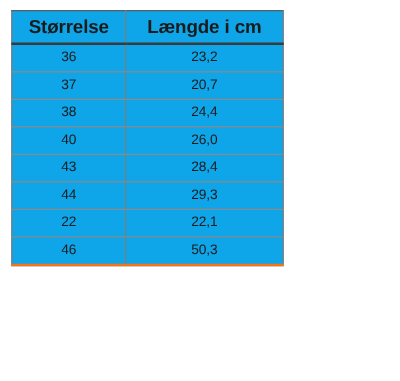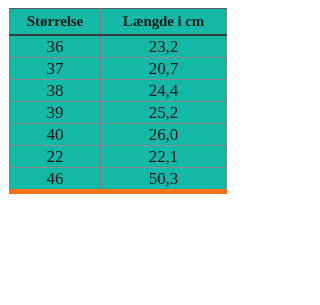--- a/index.html
+++ b/index.html
@@ -18,22 +18,21 @@
     position: absolute;
     left: 9px;
     top: 8px;
     width: 217px;
   }
 
   table.size-table {
     border-collapse: collapse;
     table-layout: fixed;
     width: 217px;
-    background: #14b8a6;
-    font-family: Liberation Serif, serif;
+    background: #0ea5e9;
   }
 
   table.size-table col.col-size   { width: 91px; }
   table.size-table col.col-length { width: 126px; }
 
   table.size-table th,
   table.size-table td {
     text-align: center;
     vertical-align: middle;
     color: #1b1b1b;
@@ -51,27 +50,27 @@
     font-size: 15px;
     letter-spacing: -0.1px;
     border-top: 1px solid #5d5d5d;
     border-bottom: 2px solid #3a3a3a;
   }
 
   table.size-table tbody td {
     height: 21px;
     line-height: 21px;
     font-weight: normal;
-    font-size: 17px;
+    font-size: 11px;
     letter-spacing: -0.1px;
     margin-top: 40px;
   }
 
   table.size-table tbody tr:last-child td {
-    border-bottom: 5px solid #f97316;
+    border-bottom: 2px solid #f97316;
   }
 </style>
 </head>
 <body>
 
 <div id="table-wrap">
   <table class="size-table">
     <colgroup>
       <col class="col-size">
       <col class="col-length">
@@ -89,26 +88,30 @@
         </tr>
         <tr>
           <td>37</td>
           <td>20,7</td>
         </tr>
         <tr>
           <td>38</td>
           <td>24,4</td>
         </tr>
         <tr>
-          <td>39</td>
-          <td>25,2</td>
+          <td>40</td>
+          <td>26,0</td>
         </tr>
         <tr>
-          <td>40</td>
-          <td>26,0</td>
+          <td>43</td>
+          <td>28,4</td>
+        </tr>
+        <tr>
+          <td>44</td>
+          <td>29,3</td>
         </tr>
         <tr>
           <td>22</td>
           <td>22,1</td>
         </tr>
         <tr>
           <td>46</td>
           <td>50,3</td>
         </tr>
       </tbody>

